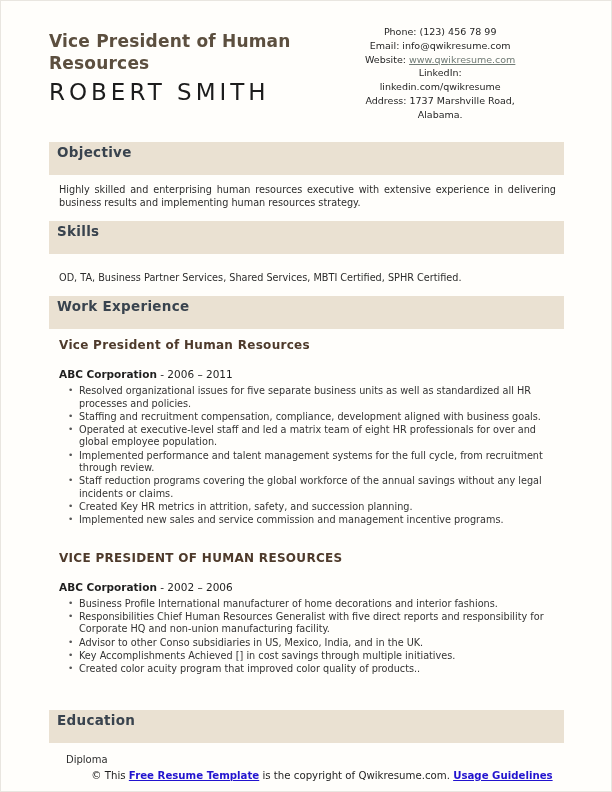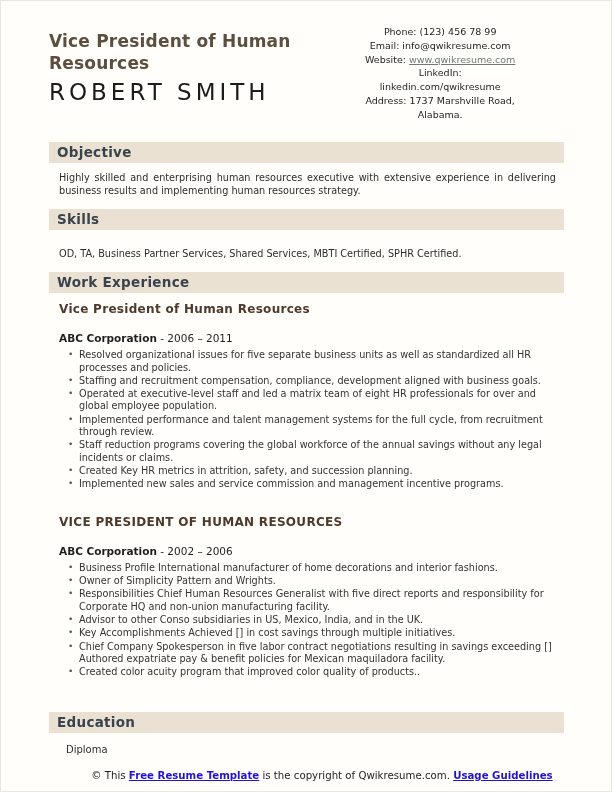--- a/index.html
+++ b/index.html
@@ -27,21 +27,21 @@
   }
   .contact {
     width:228px; margin-right:14px; text-align:center;
     font-size:9.5px; color:#252525; line-height:1.45;
   }
   .contact a { color:#6f7a74; text-decoration:underline; cursor:pointer; }
 
   
   .bar {
     background:#eae1d2; font-size:13.5px; font-weight:bold;
-    color:#39434e; padding:2px 0 3px 8px; letter-spacing:0.3px;
+    color:#39434e; padding:2px 0 15px 8px; letter-spacing:0.3px;
   }
   .bar-objective { margin-top:21px; }
   .bar-skills { margin-top:11px; }
   .bar-work { margin-top:12px; }
   .bar-education { margin-top:34px; }
 
   .para {
     font-size:9.7px; color:#2c2c2c; line-height:1.3;
     text-align:justify; margin:9px 8px 0 10px;
   }
@@ -117,25 +117,23 @@
         <li>Created Key HR metrics in attrition,  safety, and succession planning.</li>
         <li>Implemented new sales and service commission and management incentive programs.</li>
       </ul>
   </div>
 
   <div class="job job-gap">
     <h2 class="job-title">VICE PRESIDENT OF HUMAN RESOURCES</h2>
     <div class="job-meta"><span class="company">ABC Corporation</span><span> - 2002 – 2006</span></div>
     <ul class="bullets">
         <li>Business Profile International manufacturer of home decorations and interior fashions.</li>
-        <li>Owner of Simplicity Pattern and Wrights.</li>
         <li>Responsibilities Chief Human Resources Generalist with five direct reports and responsibility for Corporate HQ and non-union manufacturing facility.</li>
         <li>Advisor to other Conso subsidiaries in US, Mexico, India, and in the UK.</li>
         <li>Key Accomplishments Achieved [] in cost savings through multiple initiatives.</li>
-        <li>Chief Company Spokesperson in five labor contract negotiations resulting in savings exceeding [] Authored expatriate pay &amp; benefit policies for Mexican maquiladora facility.</li>
         <li>Created color acuity program that improved color quality of products..</li>
       </ul>
   </div>
 
   <div class="bar bar-education">Education</div>
   <div class="education-text">Diploma</div>
 
 </div>
 
 <footer class="footer">

